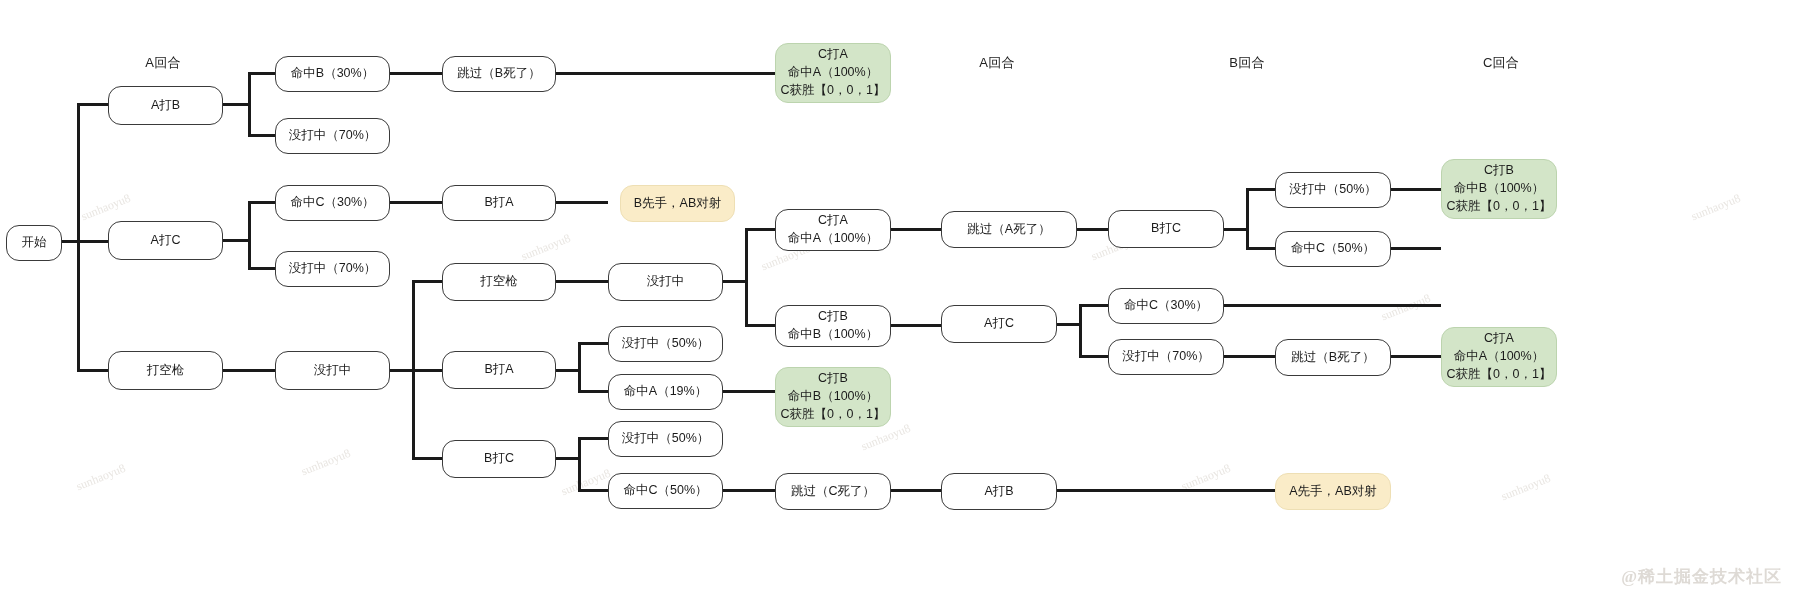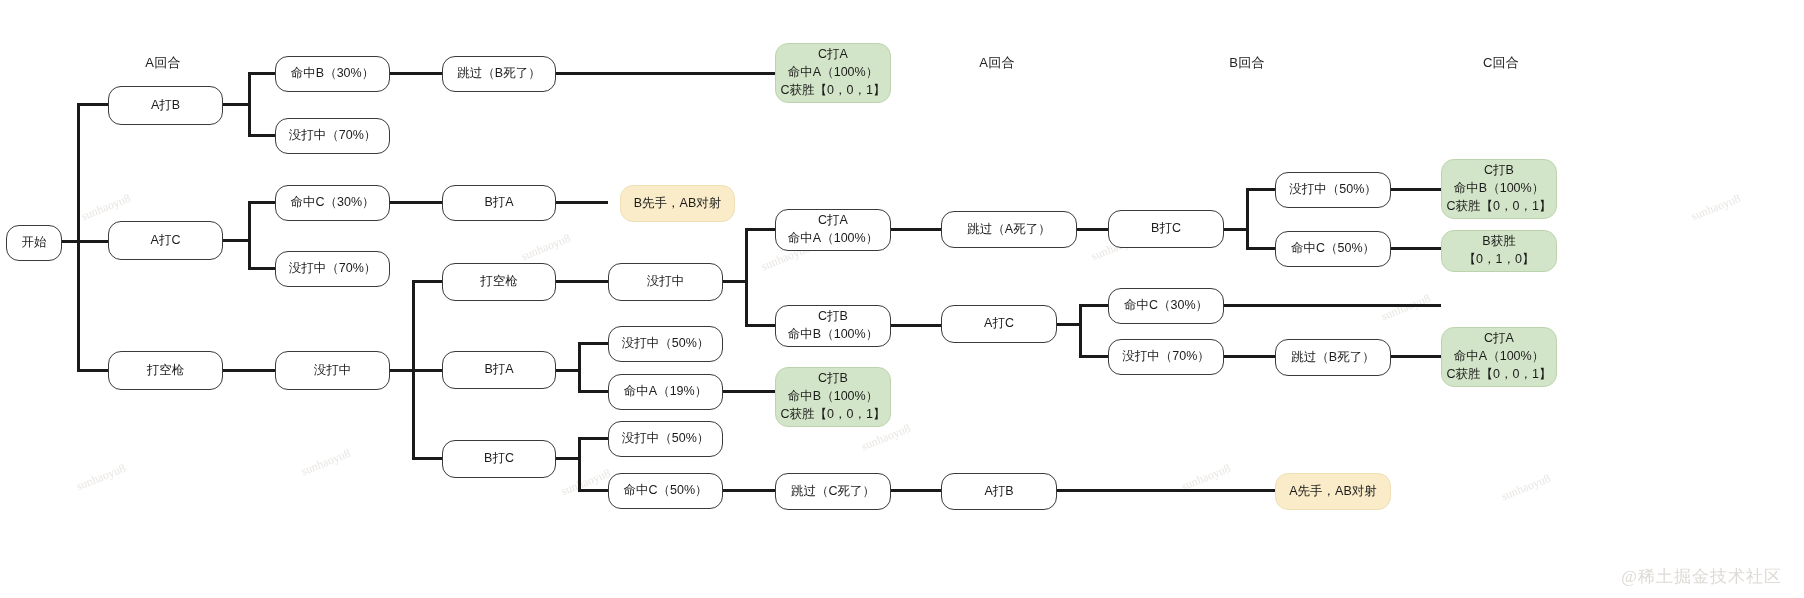--- a/index.html
+++ b/index.html
@@ -80,20 +80,21 @@
   }
   .wm-brand {
     position: absolute;
     right: 22px;
     bottom: 10px;
     font-size: 17px;
     color: #dedad5;
     white-space: nowrap;
     font-family: "Liberation Serif", "DejaVu Serif", serif;
     letter-spacing: 1px;
+    font-weight: bold;
   }
 </style>
 </head>
 <body>
 
 <div id="canvas" style="width: 1804px; height: 598px; background: rgb(255, 255, 255);">
     <div class="wm-diag" style="left: 80px; top: 200px;">sunhaoyu8</div>
     <div class="wm-diag" style="left: 75px; top: 470px;">sunhaoyu8</div>
     <div class="wm-diag" style="left: 300px; top: 455px;">sunhaoyu8</div>
     <div class="wm-diag" style="left: 520px; top: 240px;">sunhaoyu8</div>
@@ -275,23 +276,19 @@
       <span class="ln">命中C（50%）</span>
     </div>
     <div class="node" style="left: 1275px; top: 339px; width: 116px; height: 37px;">
       <span class="ln">跳过（B死了）</span>
     </div>
     <div class="node green" style="left: 1441px; top: 159px; width: 116px; height: 60px;">
       <span class="ln">C打B</span>
       <span class="ln">命中B（100%）</span>
       <span class="ln">C获胜【0，0，1】</span>
     </div>
-    <div class="node green" style="left: 1441px; top: 230px; width: 116px; height: 42px;">
-      <span class="ln">B获胜</span>
-      <span class="ln">【0，1，0】</span>
-    </div>
     <div class="node green" style="left: 1441px; top: 327px; width: 116px; height: 60px;">
       <span class="ln">C打A</span>
       <span class="ln">命中A（100%）</span>
       <span class="ln">C获胜【0，0，1】</span>
     </div>
     <div class="wm-brand">@稀土掘金技术社区</div>
   </div>
 
 </body></html>

